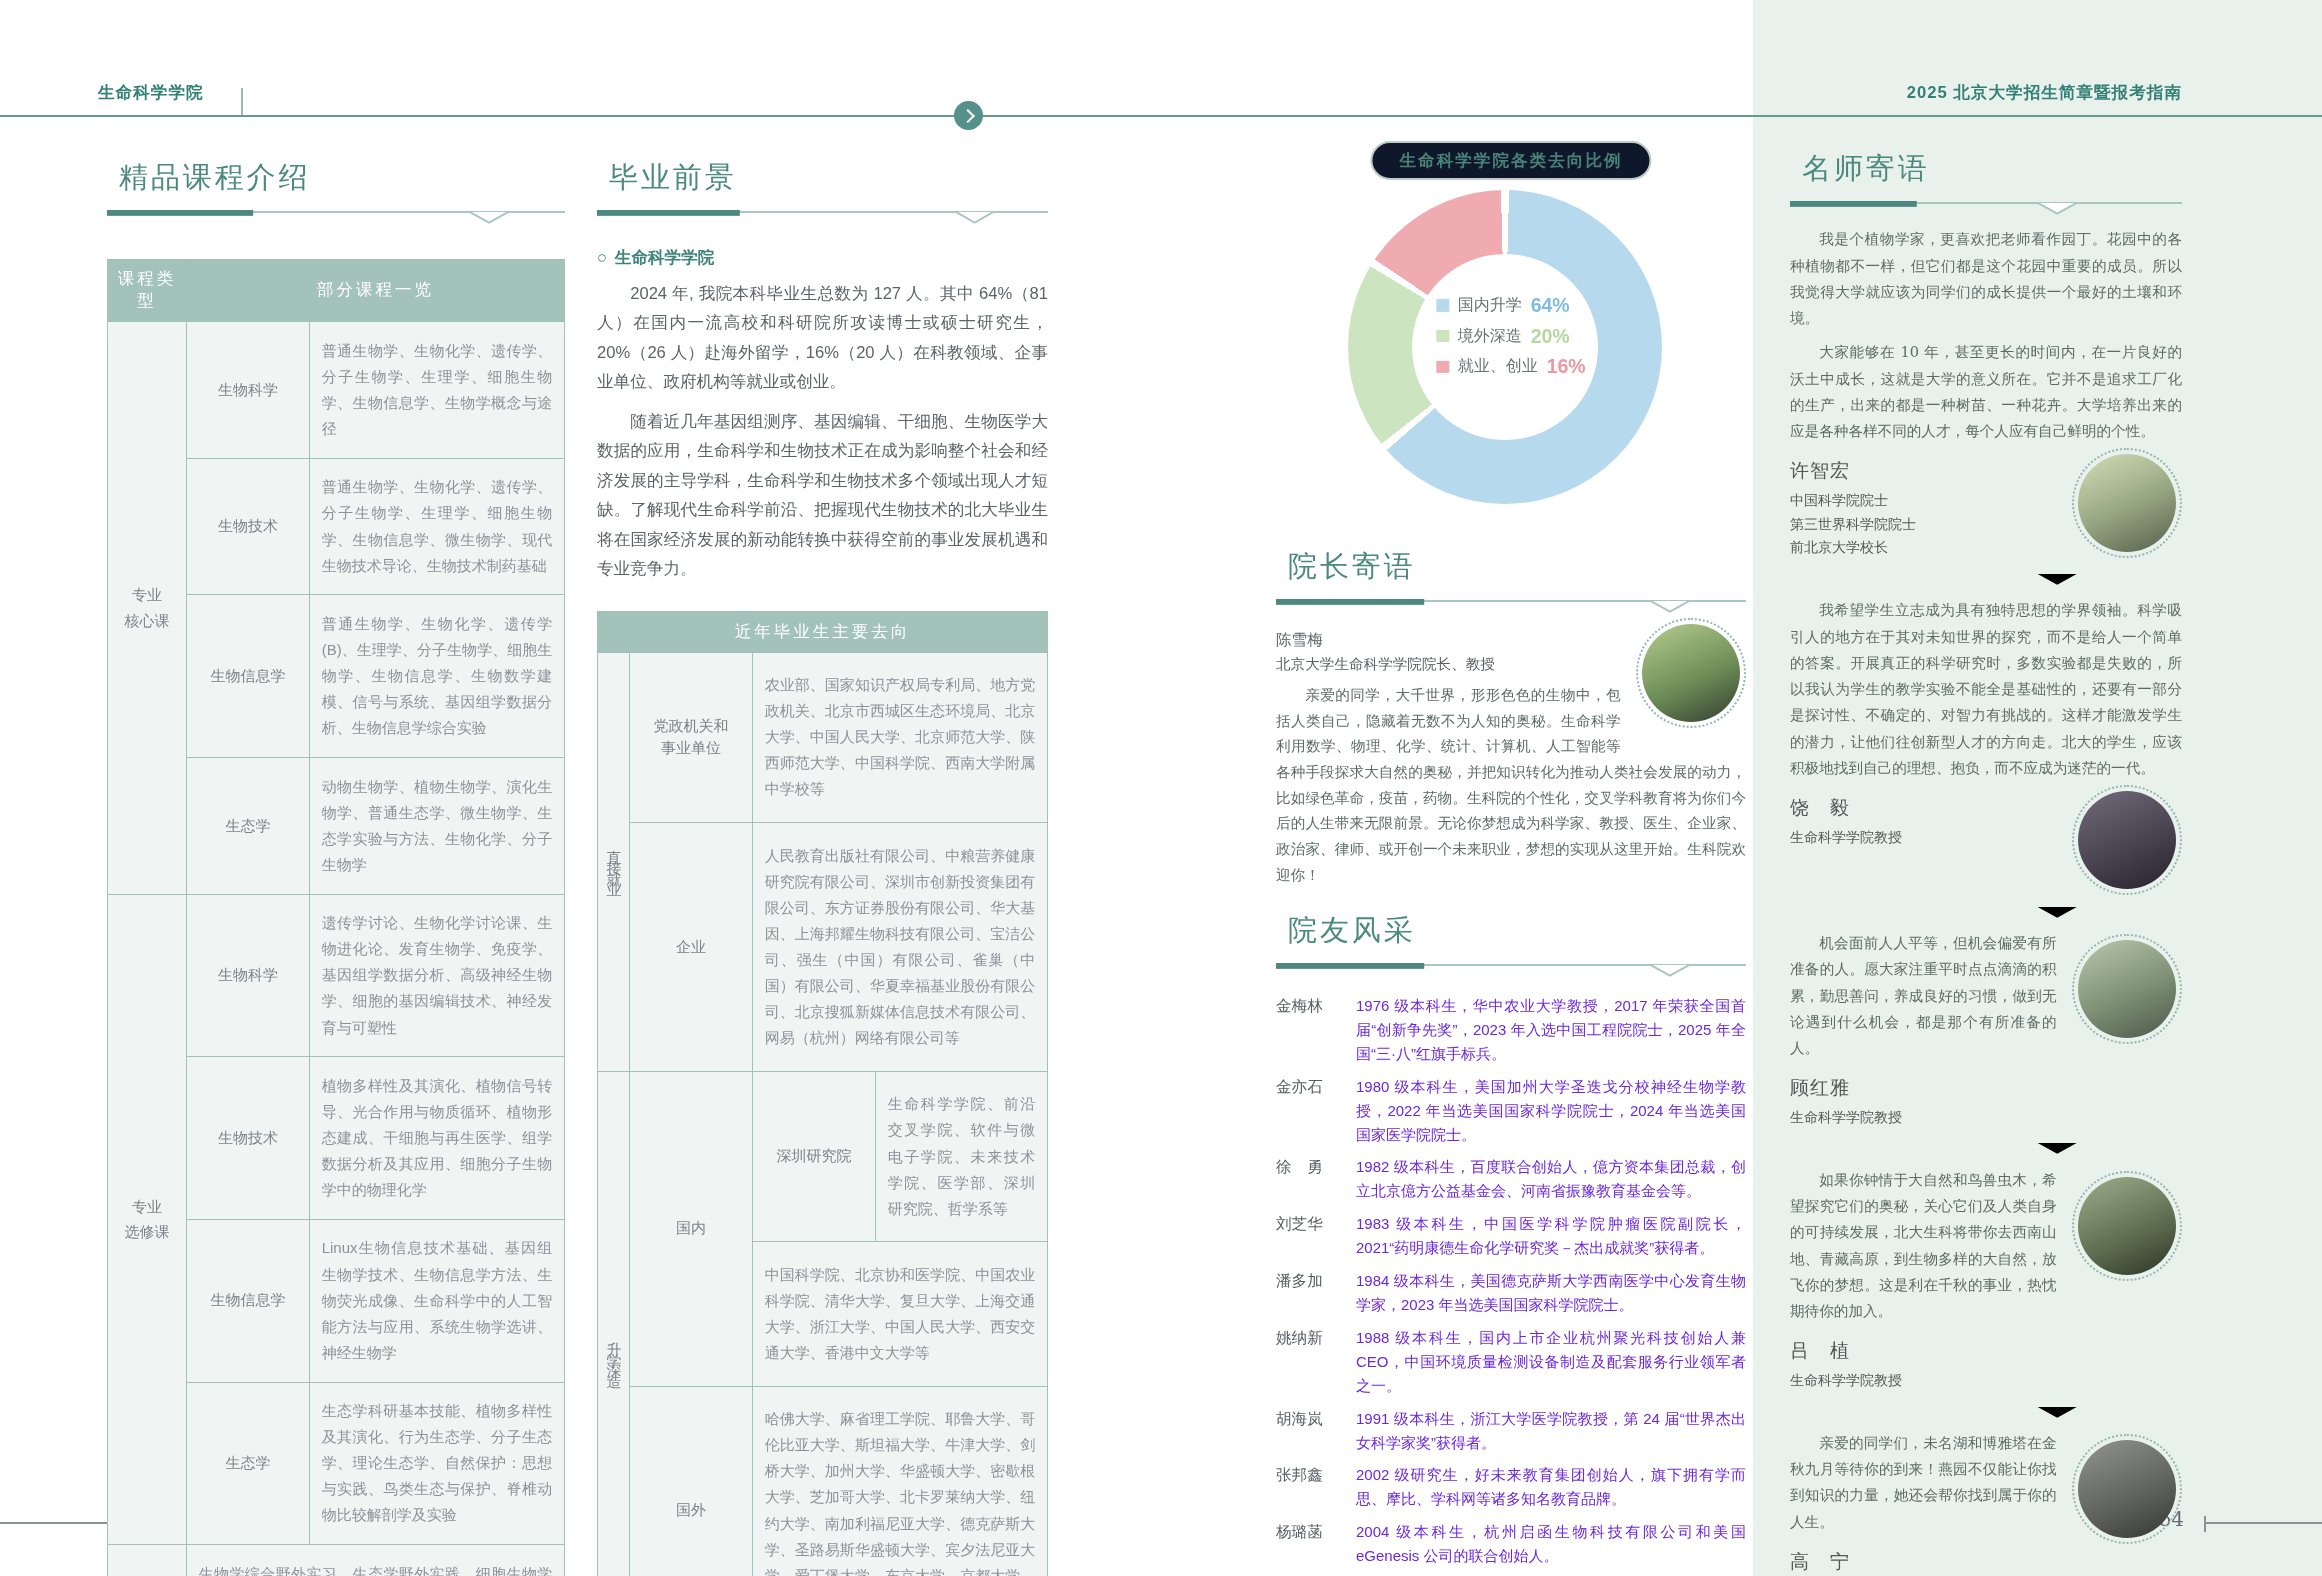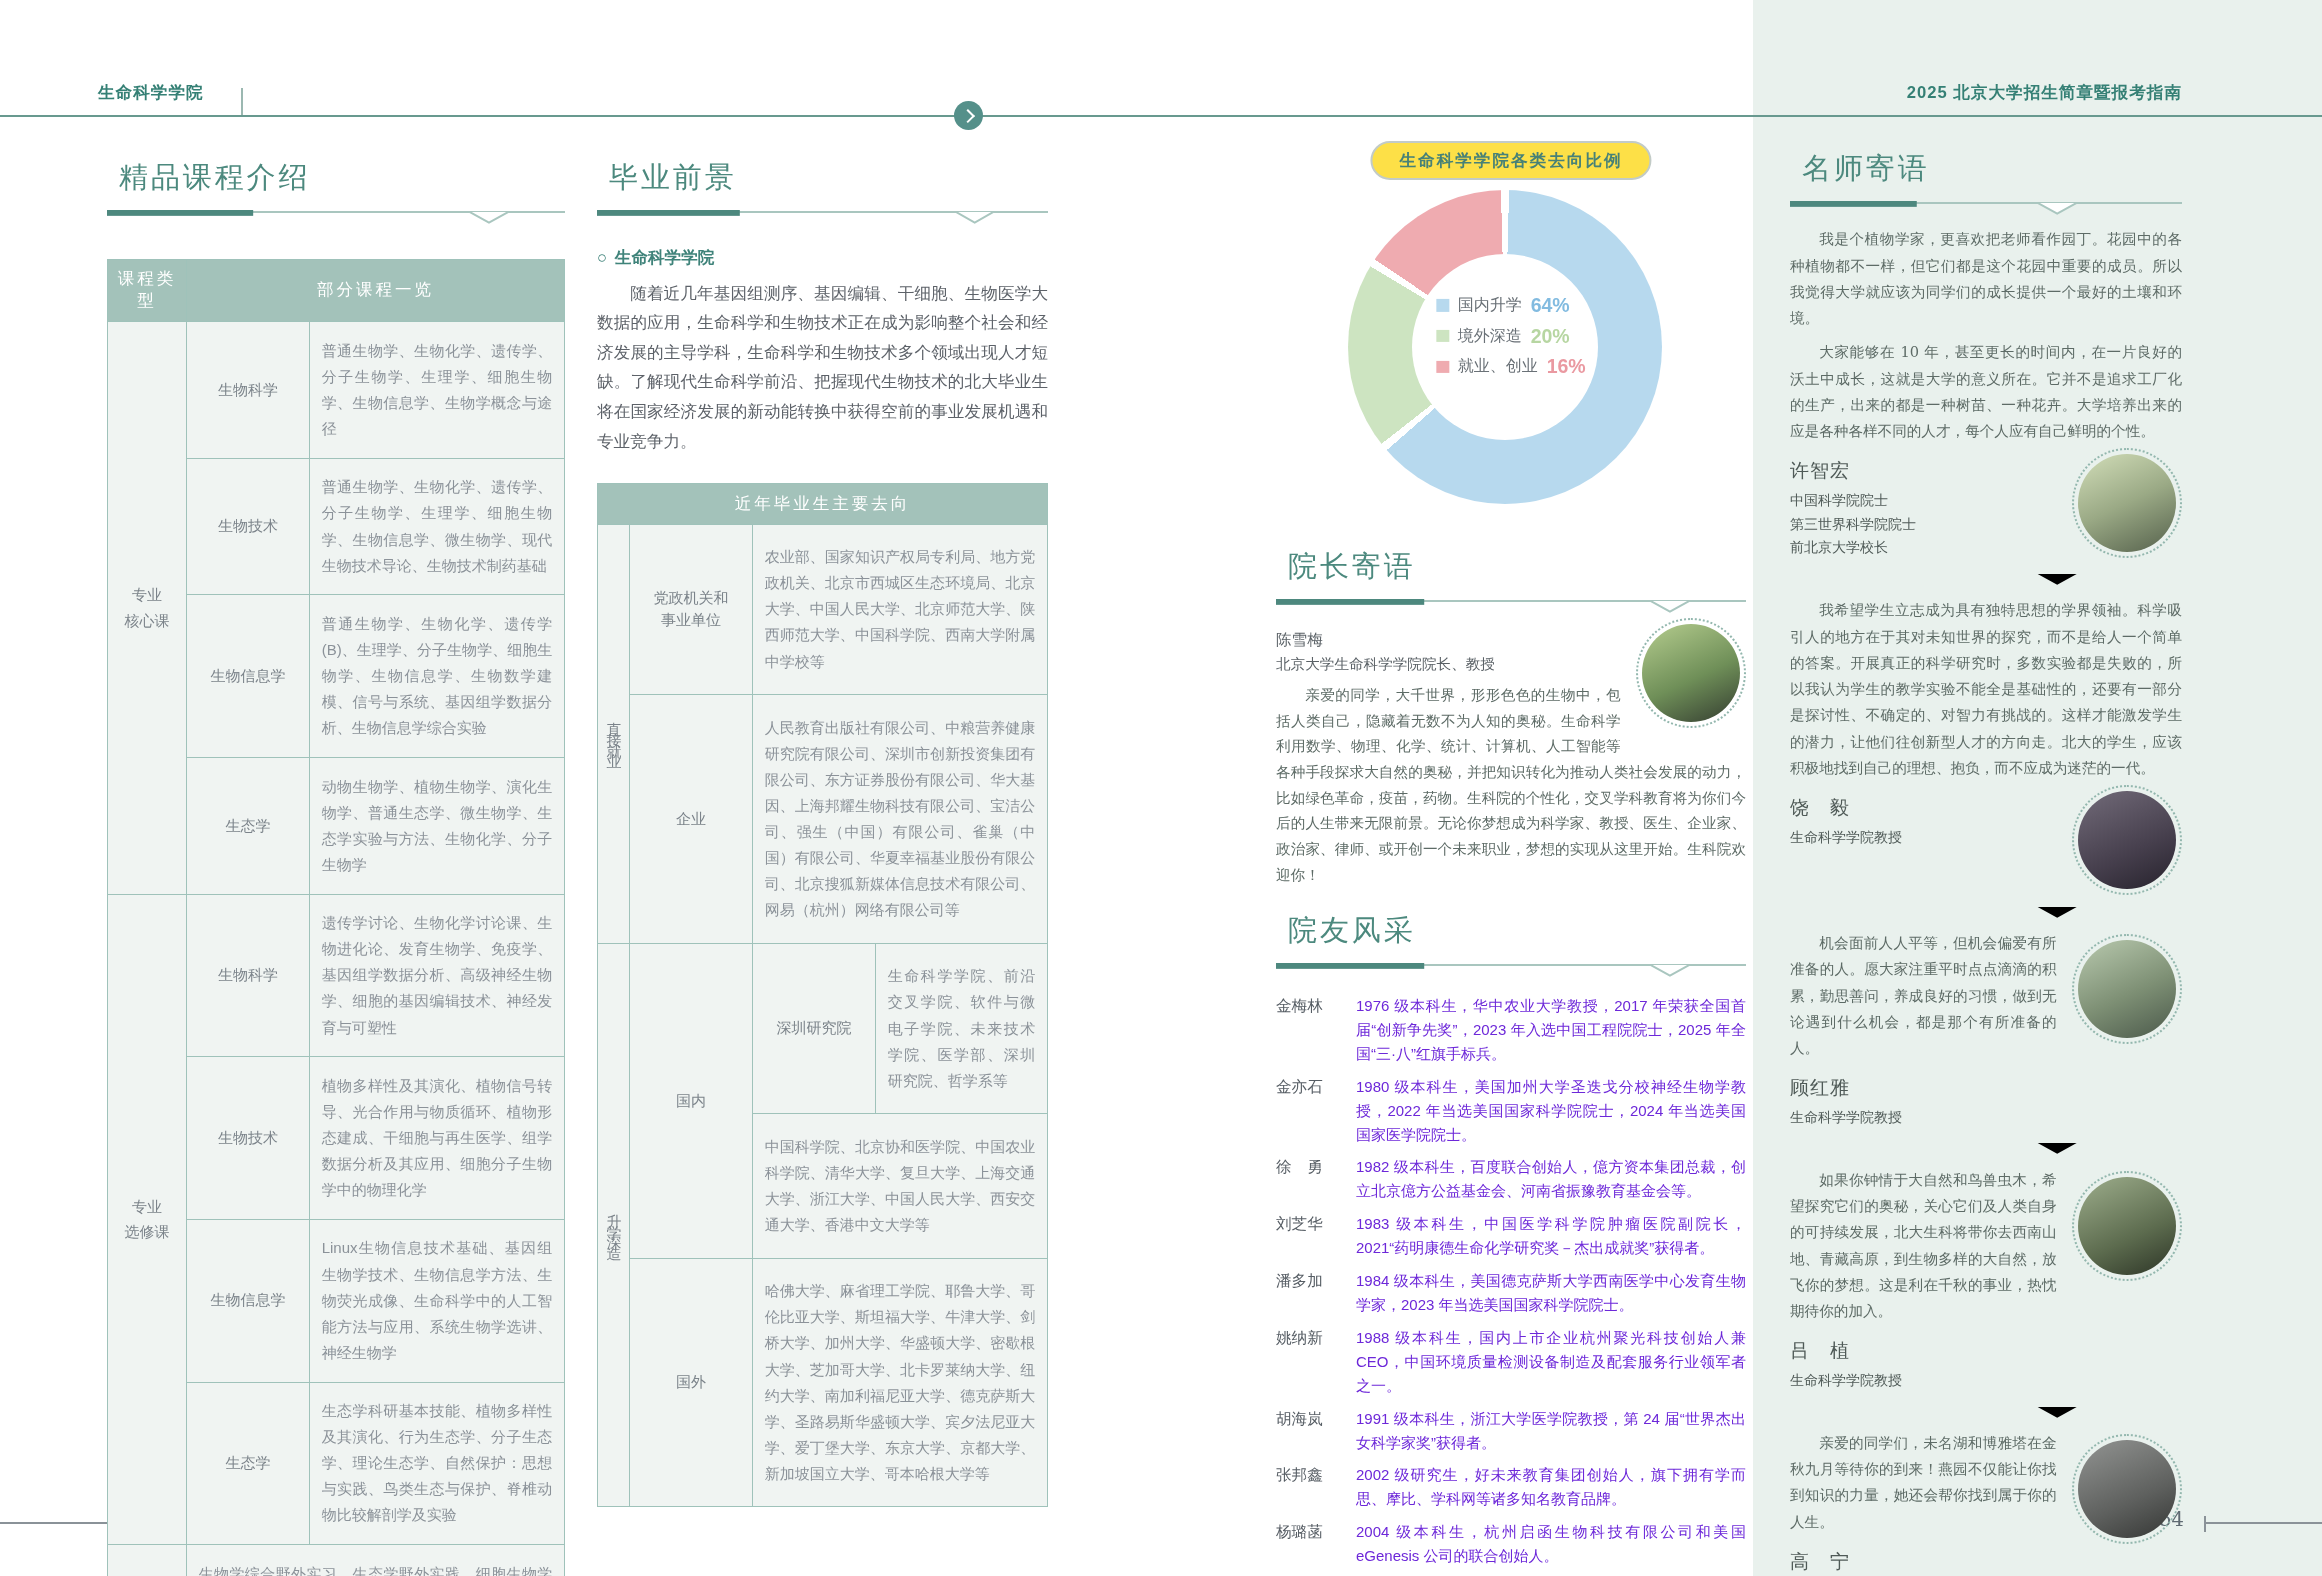--- a/index.html
+++ b/index.html
@@ -45,21 +45,21 @@
   td.vcat{width:29px; text-align:center; vertical-align:middle;}
   table.grid2 td.cnt{padding:19.5px 11.7px;}
 
   
   .subhead{margin-top:21.5px; font-size:16.6px; font-weight:bold; color:#3f837a;}
   .subhead .ring{margin-right:7.8px; font-weight:normal;}
   p.body{margin:9.8px 0 0; font-size:16.6px; color:#5d6269; line-height:1.78; text-align:justify; text-indent:2em;}
 
   
   .chart-wrap{position:relative; height:398px;}
-  .pill{position:absolute; left:50%; top:3.9px; transform:translateX(-50%); border:2px solid #c2cbc7; border-radius:23.4px; padding:6.8px 27px; font-size:16.6px; font-weight:bold; color:#478177; letter-spacing:2px; white-space:nowrap; background:#fde047;text-align:right;}
+  .pill{position:absolute; left:50%; top:3.9px; transform:translateX(-50%); border:2px solid #c2cbc7; border-radius:23.4px; padding:6.8px 27px; font-size:16.6px; font-weight:bold; color:#478177; letter-spacing:2px; white-space:nowrap; background:#0f172a;text-align:right;}
   .donut{position:absolute; left:72px; top:53px; width:314px; height:314px; border-radius:50%;
     background:conic-gradient(#ffffff 0deg 1.5deg, #b7d9ee 1.5deg 228.9deg, #ffffff 228.9deg 231.9deg,
       #cde4c1 231.9deg 300.9deg, #ffffff 300.9deg 303.9deg, #efabb0 303.9deg 358.5deg, #ffffff 358.5deg 360deg);}
   .donut::after{content:""; position:absolute; inset:64px; border-radius:50%; background:#ffffff;}
   .legend{position:absolute; left:50%; top:50%; transform:translate(-50%,-50%); z-index:2;}
   .lg-row{display:flex; align-items:center; gap:8.8px; margin:7.8px 0; white-space:nowrap;}
   .sq{width:12.7px; height:12.7px; flex:none;}
   .lg-label{font-size:16px; color:#6a7177;}
   .lg-pct{font-size:19.5px; font-weight:bold;}
   .sq.c0{background:#b7d9ee;} .sq.c1{background:#cde4c1;} .sq.c2{background:#efabb0;}
@@ -181,20 +181,21 @@
 <div class="col2">
   <h2 class="sec">毕业前景</h2>
   <svg class="divider" viewBox="0 0 480 16" preserveAspectRatio="none">
     <line x1="0" y1="2" x2="480" y2="2"></line>
       <polyline class="notch" points="382,2 402,13 422,2"></polyline>
       <rect x="0" y="0" width="152" height="6"></rect>
   </svg>
   <div class="subhead">
     <span class="ring">○</span><span>生命科学学院</span>
   </div>
+  <p class="body">2024 年, 我院本科毕业生总数为 127 人。其中 64%（81 人）在国内一流高校和科研院所攻读博士或硕士研究生，20%（26 人）赴海外留学，16%（20 人）在科教领域、企事业单位、政府机构等就业或创业。</p>
   <p class="body">随着近几年基因组测序、基因编辑、干细胞、生物医学大数据的应用，生命科学和生物技术正在成为影响整个社会和经济发展的主导学科，生命科学和生物技术多个领域出现人才短缺。了解现代生命科学前沿、把握现代生物技术的北大毕业生将在国家经济发展的新动能转换中获得空前的事业发展机遇和专业竞争力。</p>
 
   <table class="grid grid2" style="margin-top:27px;">
     <colgroup>
         <col style="width:29px">
         <col style="width:94px">
         <col style="width:84px">
         <col>
       </colgroup>
     <thead>

